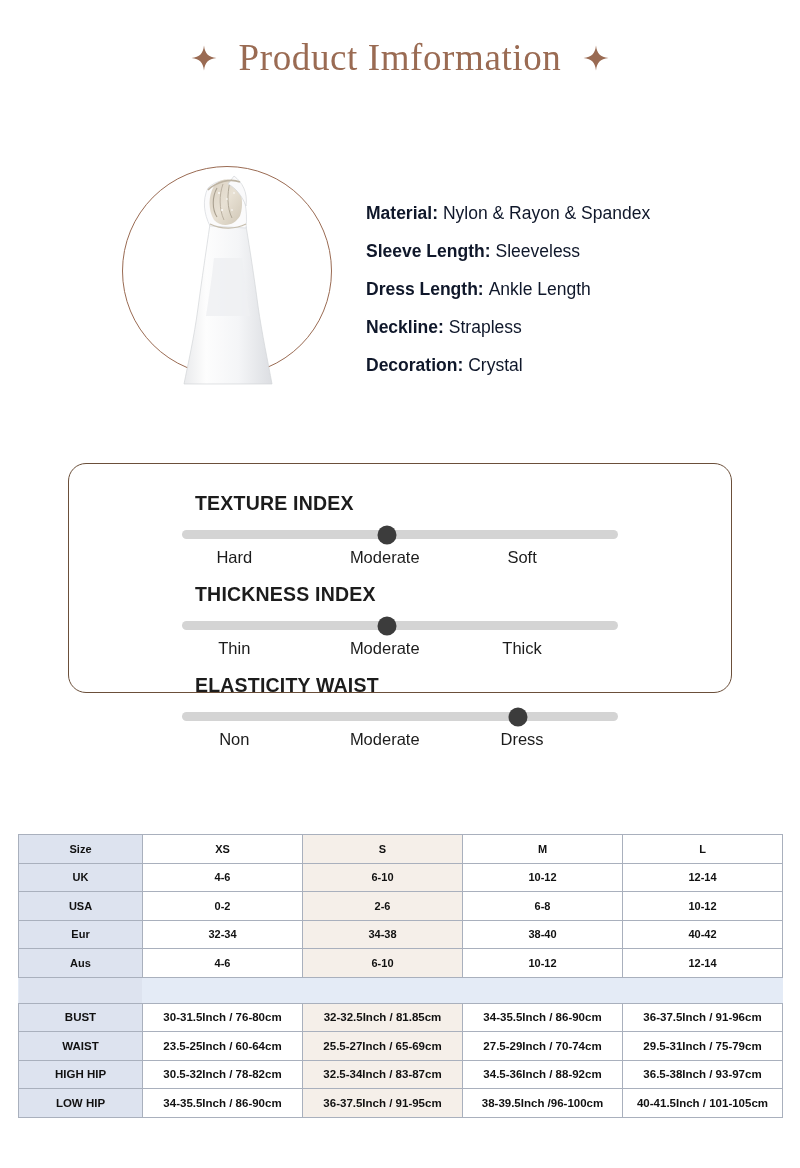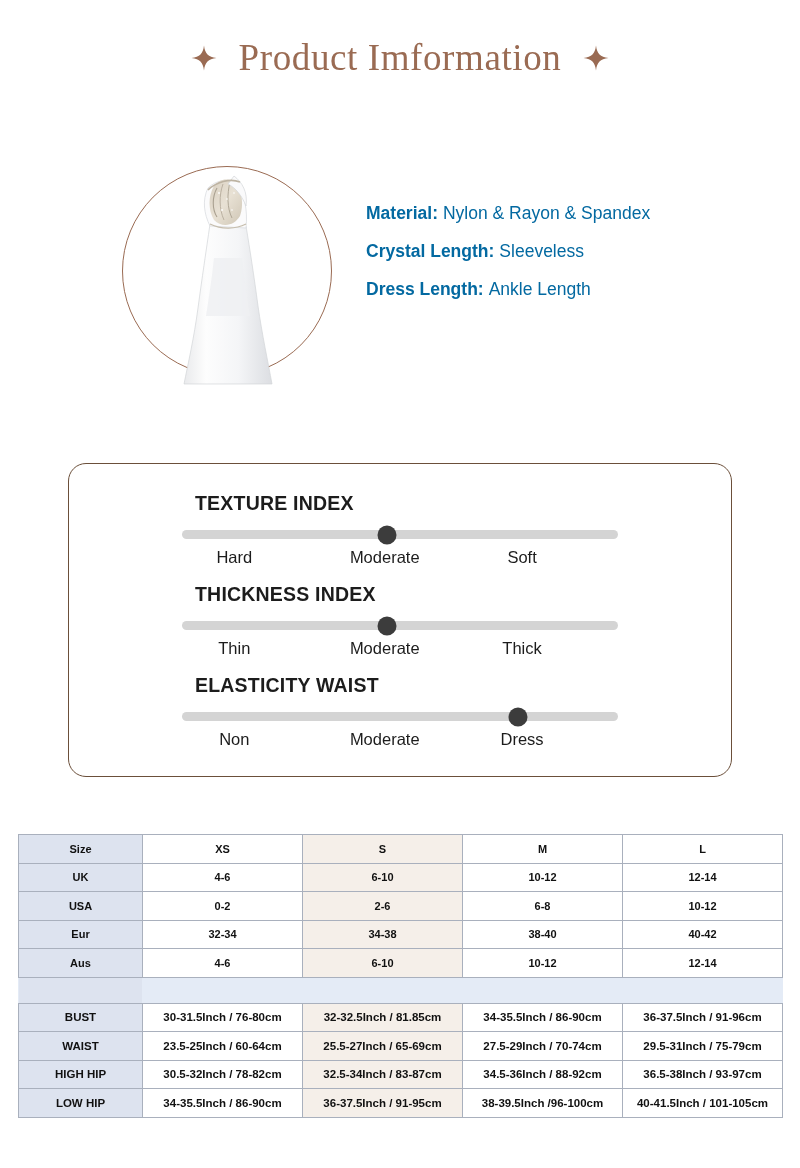--- a/index.html
+++ b/index.html
@@ -72,34 +72,34 @@
   }
 
   .specs {
     position: absolute;
     left: 366px;
     top: 36px;
     width: 410px;
   }
   .spec-line {
     font-size: 17.5px;
-    color: #0369a1;
+    color: #0f172a;
     line-height: 38px;
     white-space: nowrap;
   }
   .spec-label { font-weight: 700; }
   .spec-value { font-weight: 400; margin-left: 5px; }
 
   
   .index-panel {
     position: absolute;
     left: 68px;
     top: 463px;
     width: 664px;
-    height: 314px;
+    height: 230px;
     border: 1.5px solid #6b4f3a;
     border-radius: 18px;
   }
 
   .index-block { position: absolute; left: 0; width: 100%; }
   .index-block.b0 { top: 28px; }
   .index-block.b1 { top: 119px; }
   .index-block.b2 { top: 210px; }
 
   .index-title {
@@ -246,24 +246,30 @@
         <circle cx="100" cy="44" r="0.9" fill="#ffffff"></circle>
         <circle cx="110" cy="44" r="0.8" fill="#ffffff"></circle>
       </svg>
     </div>
 
     <div class="specs">
       <div class="spec-line">
         <span class="spec-label">Material:</span><span class="spec-value">Nylon &amp; Rayon &amp; Spandex</span>
       </div>
       <div class="spec-line">
-        <span class="spec-label">Crystal Length:</span><span class="spec-value">Sleeveless</span>
+        <span class="spec-label">Sleeve Length:</span><span class="spec-value">Sleeveless</span>
       </div>
       <div class="spec-line">
         <span class="spec-label">Dress Length:</span><span class="spec-value">Ankle Length</span>
+      </div>
+      <div class="spec-line">
+        <span class="spec-label">Neckline:</span><span class="spec-value">Strapless</span>
+      </div>
+      <div class="spec-line">
+        <span class="spec-label">Decoration:</span><span class="spec-value">Crystal</span>
       </div>
     </div>
   </div>
 
   <div class="index-panel">
 
     <div class="index-block b0">
       <div class="index-title">TEXTURE INDEX</div>
       <div class="slider">
         <div class="slider-track"></div>

